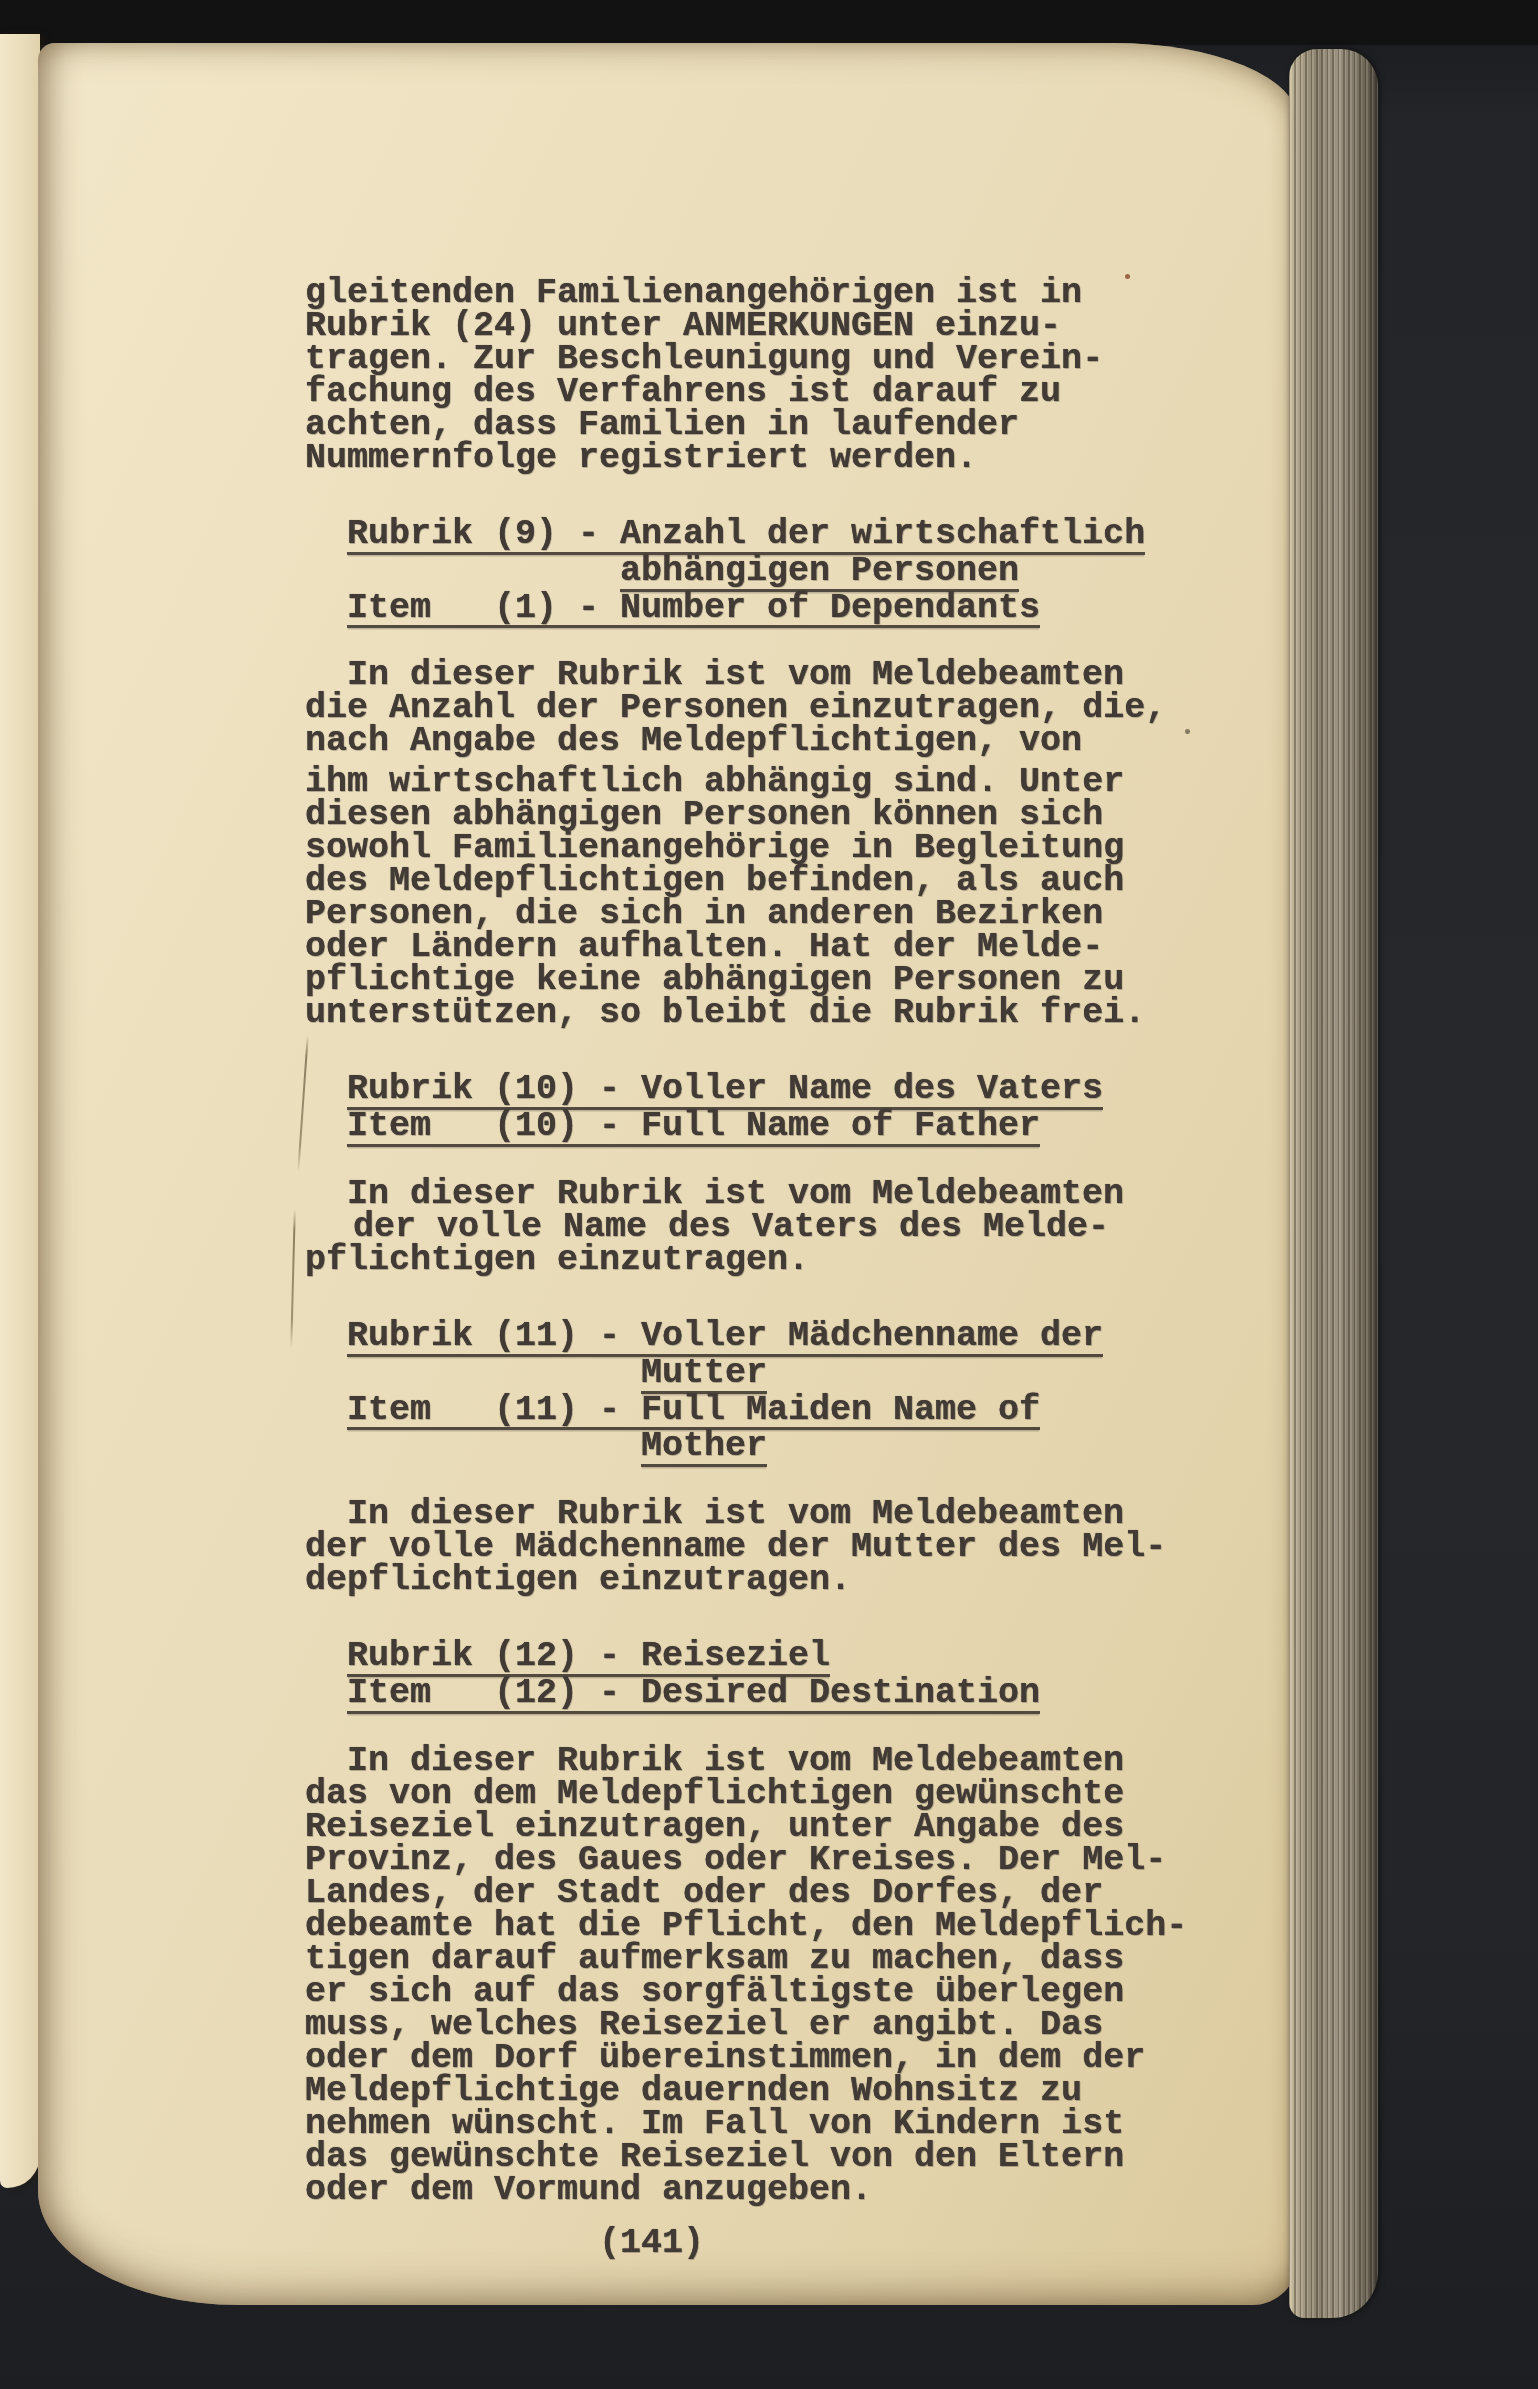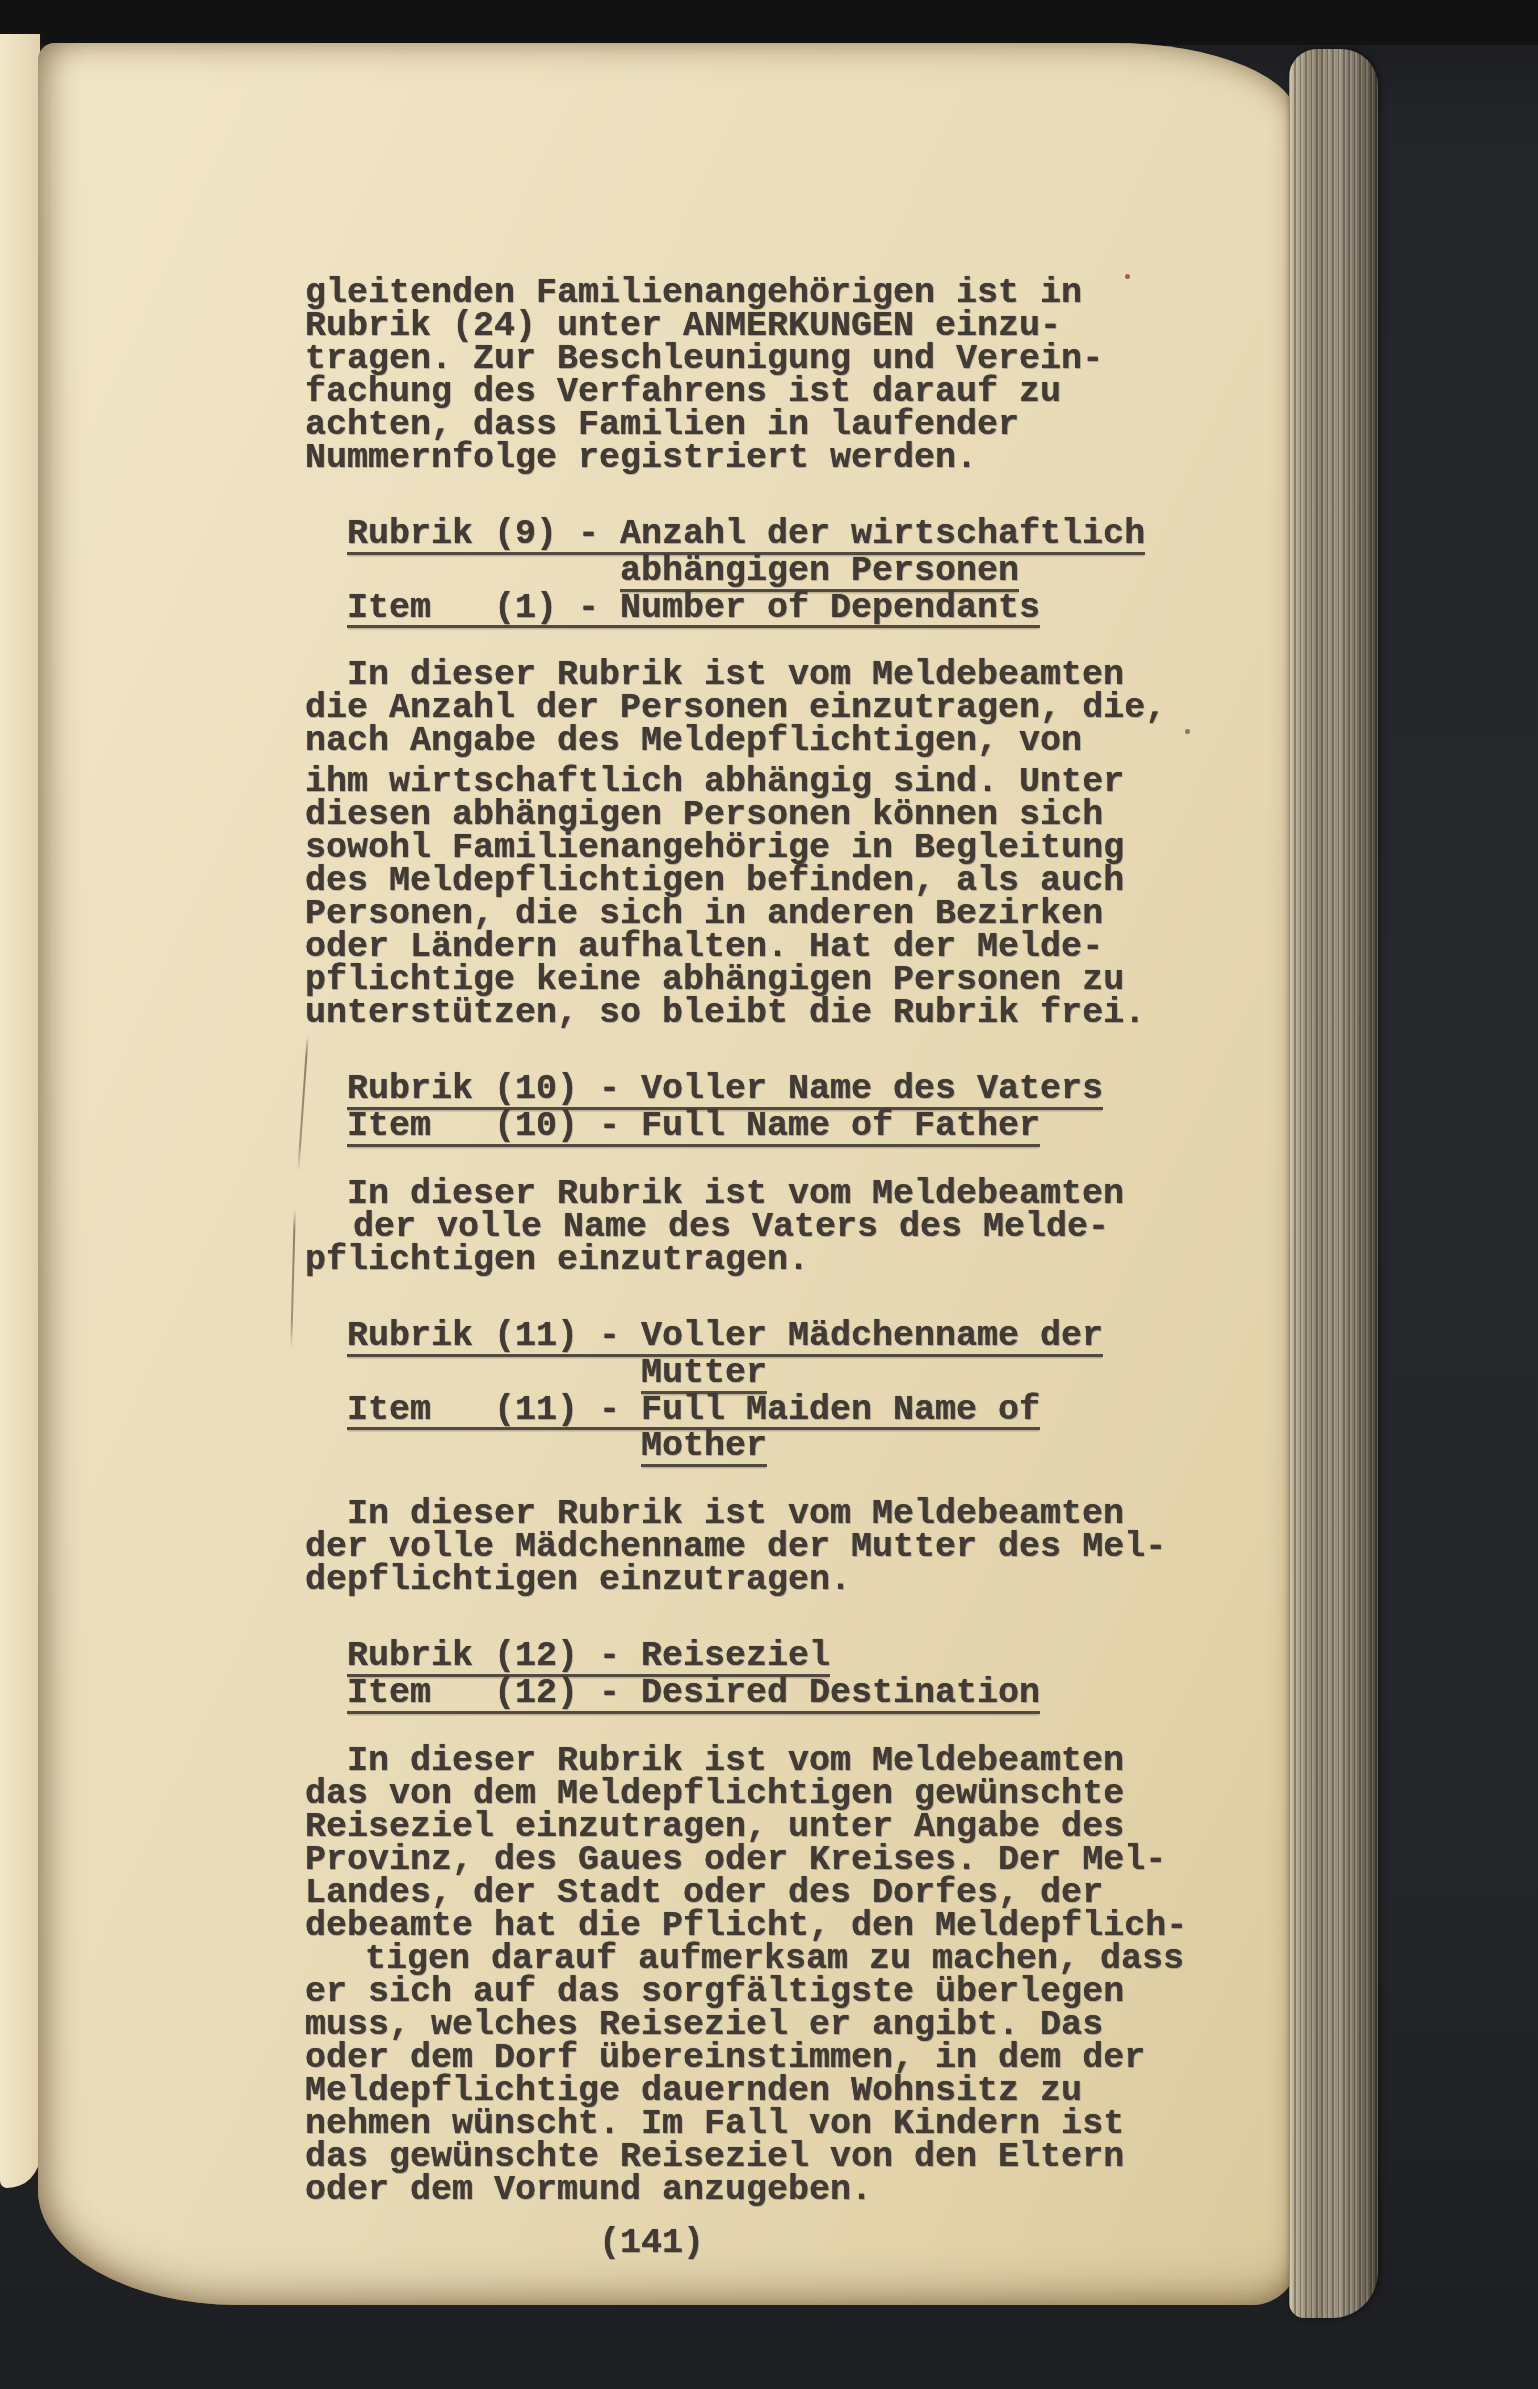--- a/index.html
+++ b/index.html
@@ -134,21 +134,21 @@
         <div class="line" style="padding-left: 2ch;"><span class="u">Rubrik (12) - Reiseziel</span></div>
         <div class="line" style="padding-left: 2ch;"><span class="u">Item   (12) - Desired Destination</span></div>
       </div>
       <div class="block paragraph">
         <div class="line" style="padding-left: 2ch;"><span>In dieser Rubrik ist vom Meldebeamten</span></div>
         <div class="line" style="padding-left: 0ch;"><span>das von dem Meldepflichtigen gewünschte</span></div>
         <div class="line" style="padding-left: 0ch;"><span>Reiseziel einzutragen, unter Angabe des</span></div>
         <div class="line" style="padding-left: 0ch;"><span>Provinz, des Gaues oder Kreises. Der Mel-</span></div>
         <div class="line" style="padding-left: 0ch;"><span>Landes, der Stadt oder des Dorfes, der</span></div>
         <div class="line" style="padding-left: 0ch;"><span>debeamte hat die Pflicht, den Meldepflich-</span></div>
-        <div class="line" style="padding-left: 0ch; text-align: center;"><span>tigen darauf aufmerksam zu machen, dass</span></div>
+        <div class="line" style="padding-left: 0ch;"><span>tigen darauf aufmerksam zu machen, dass</span></div>
         <div class="line" style="padding-left: 0ch;"><span>er sich auf das sorgfältigste überlegen</span></div>
         <div class="line" style="padding-left: 0ch;"><span>muss, welches Reiseziel er angibt. Das</span></div>
         <div class="line" style="padding-left: 0ch;"><span>oder dem Dorf übereinstimmen, in dem der</span></div>
         <div class="line" style="padding-left: 0ch;"><span>Meldepflichtige dauernden Wohnsitz zu</span></div>
         <div class="line" style="padding-left: 0ch;"><span>nehmen wünscht. Im Fall von Kindern ist</span></div>
         <div class="line" style="padding-left: 0ch;"><span>das gewünschte Reiseziel von den Eltern</span></div>
         <div class="line" style="padding-left: 0ch;"><span>oder dem Vormund anzugeben.</span></div>
       </div>
     </div>
   <div class="line page-number">(141)</div>

